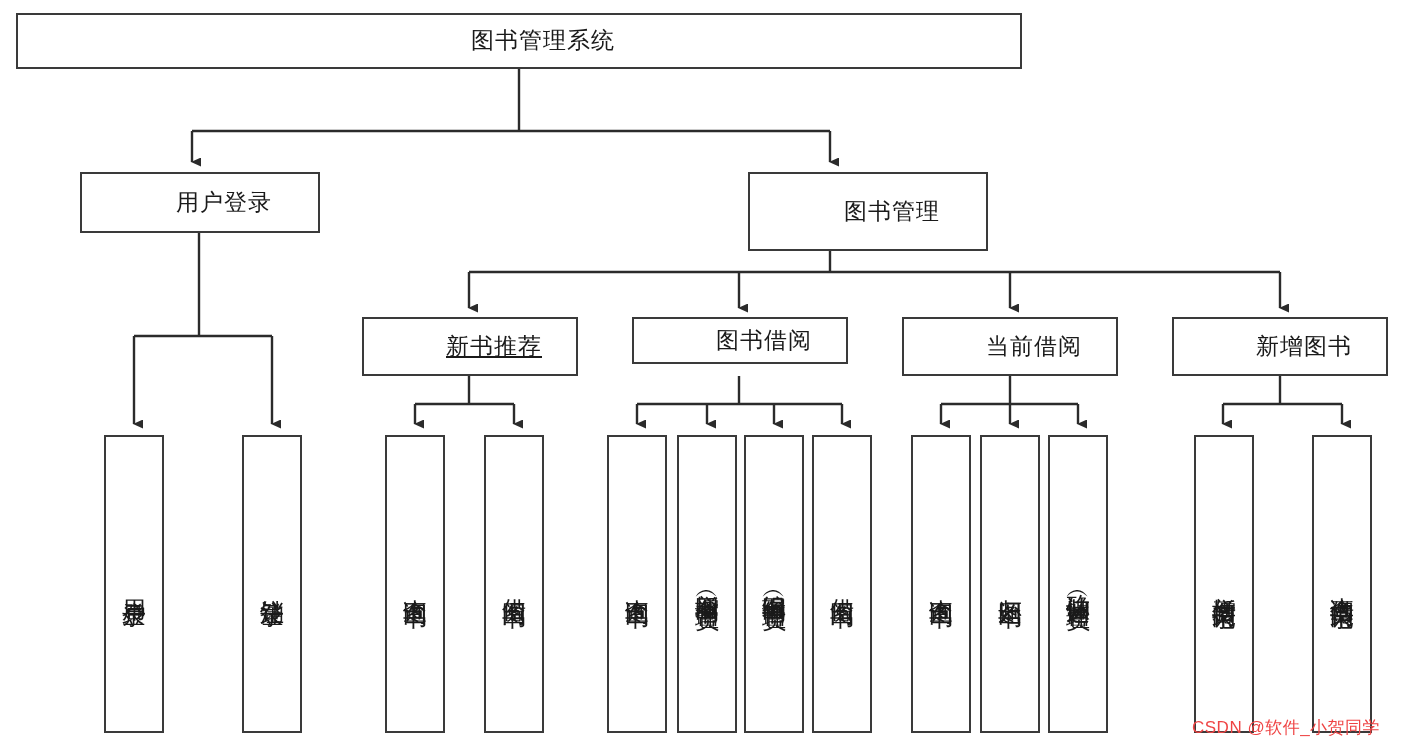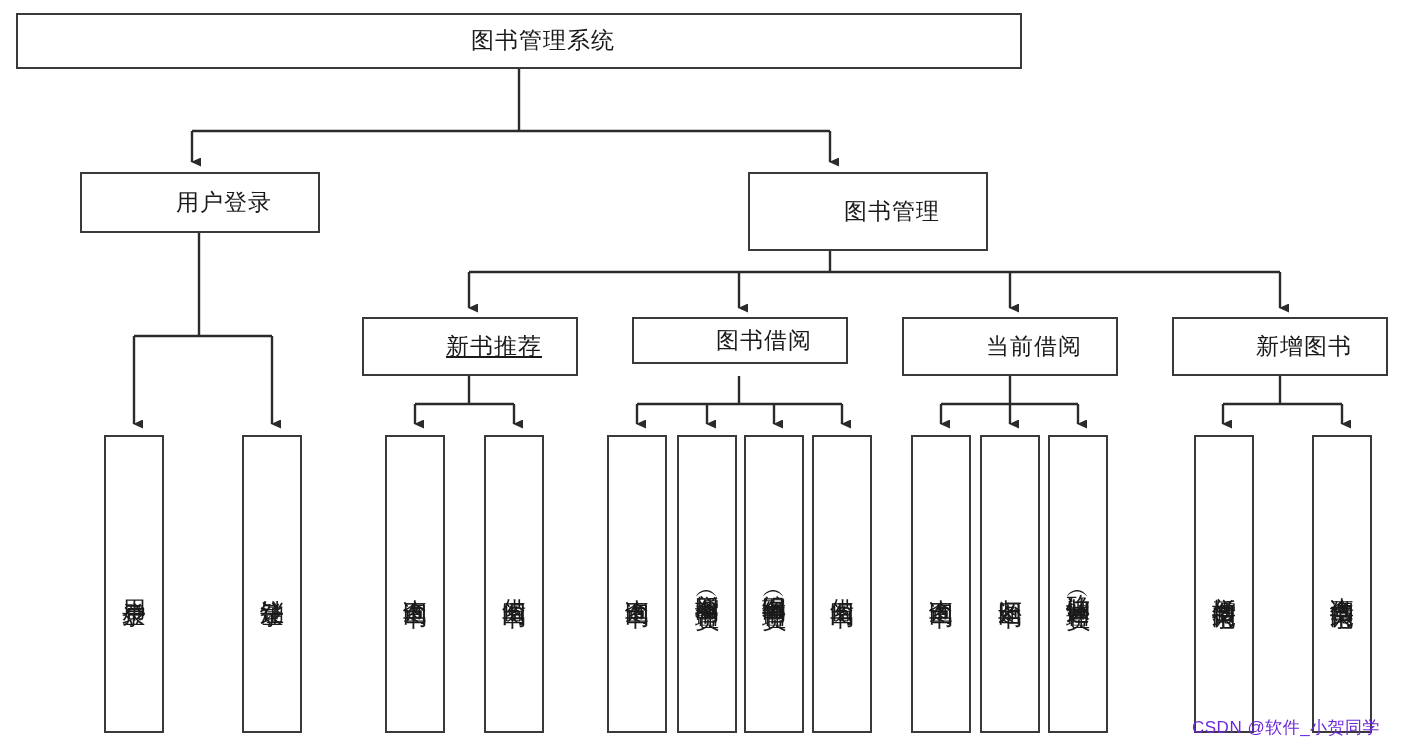--- a/index.html
+++ b/index.html
@@ -54,21 +54,21 @@
     align-items: center;
   }
   .node.vert .lbl {
     writing-mode: vertical-rl;
     text-orientation: upright;
     white-space: nowrap;
   }
   .watermark {
     position: absolute;
     font-size: 17px;
-    color: #6d28d9;
+    color: #ef4444;
     white-space: nowrap;
     letter-spacing: 0.5px;
   }
 </style>
 </head>
 <body>
 
 <div id="canvas">
 
   <svg class="edges" viewBox="0 0 1405 747">

